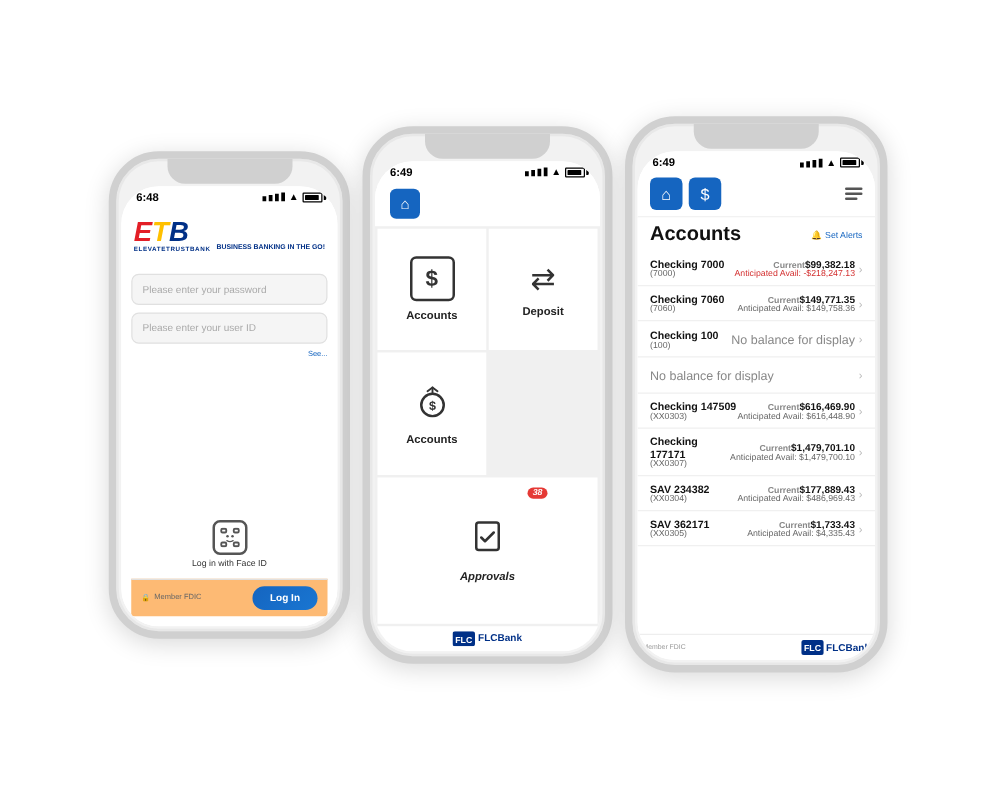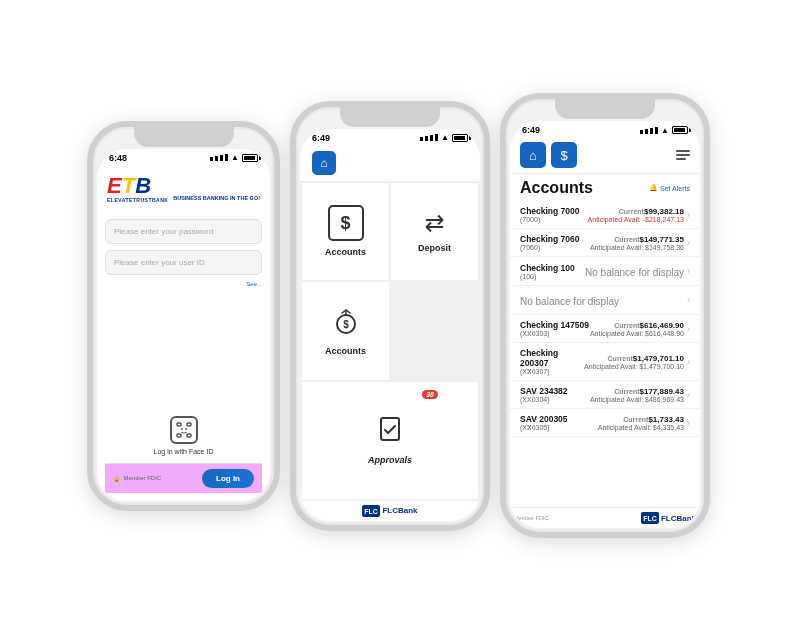--- a/index.html
+++ b/index.html
@@ -165,21 +165,21 @@
       display: flex;
       align-items: center;
       justify-content: center;
       font-size: 14px;
     }
     .face-id-label {
       font-size: 7px;
       color: #333;
     }
     .login-footer {
-      background: #f0abfc;
+      background: #fdba74;
       border-top: 1px solid #e0e0e0;
       padding: 5px 8px;
       display: flex;
       align-items: center;
       justify-content: space-between;
     }
     .fdic-text {
       font-size: 6px;
       color: #666;
       display: flex;
@@ -636,21 +636,21 @@
             <div class="balance-current">
               <span style="color:#888;font-size:7px;">Current</span>$616,469.90
             </div>
             <div class="balance-avail">Anticipated Avail: $616,448.90</div>
           </div>
           <span class="chevron">›</span>
         </div>
 
         <div class="account-row">
           <div class="account-info">
-            <div class="account-name">Checking 200307</div>
+            <div class="account-name">Checking 177171</div>
             <div class="account-num">(XX0307)</div>
           </div>
           <div class="account-balance">
             <div class="balance-current">
               <span style="color:#888;font-size:7px;">Current</span>$1,479,701.10
             </div>
             <div class="balance-avail">Anticipated Avail: $1,479,700.10</div>
           </div>
           <span class="chevron">›</span>
         </div>
@@ -664,21 +664,21 @@
             <div class="balance-current">
               <span style="color:#888;font-size:7px;">Current</span>$177,889.43
             </div>
             <div class="balance-avail">Anticipated Avail: $486,969.43</div>
           </div>
           <span class="chevron">›</span>
         </div>
 
         <div class="account-row">
           <div class="account-info">
-            <div class="account-name">SAV 200305</div>
+            <div class="account-name">SAV 362171</div>
             <div class="account-num">(XX0305)</div>
           </div>
           <div class="account-balance">
             <div class="balance-current">
               <span style="color:#888;font-size:7px;">Current</span>$1,733.43
             </div>
             <div class="balance-avail">Anticipated Avail: $4,335.43</div>
           </div>
           <span class="chevron">›</span>
         </div>

